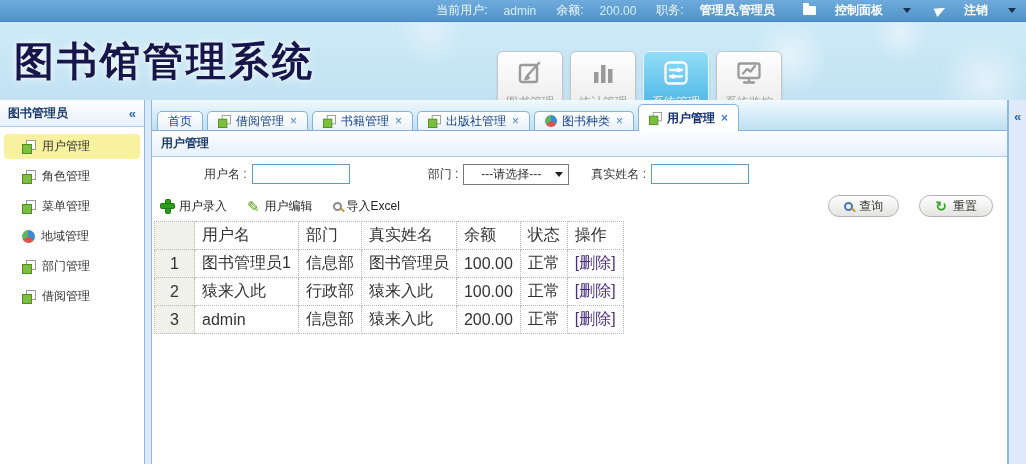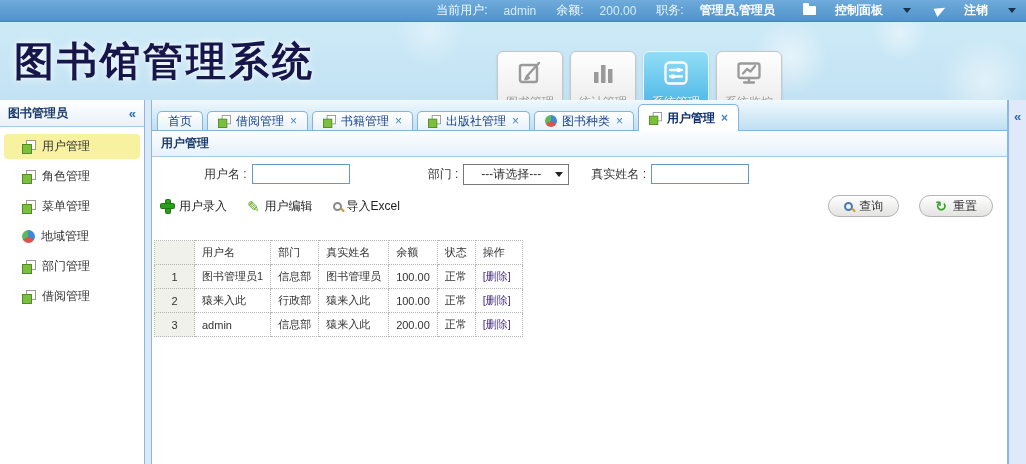--- a/index.html
+++ b/index.html
@@ -102,21 +102,21 @@
   .mag::after { content:""; position:absolute; width:5px; height:2px; background:#c9992e;
     right:-5px; bottom:-2px; transform:rotate(45deg); border-radius:1px; }
   .mag.blue { border-color:#4a7ab5; }
   .spacer { flex:1; }
   .pill { height:22px; border:1px solid #b3b3b3; border-radius:12px; padding:0 15px;
     background:linear-gradient(#ffffff,#e3e3e1); box-shadow:inset 0 1px 0 #fff;
     display:inline-flex; align-items:center; gap:6px; font-size:12px; color:#333; cursor:pointer; }
   .ic-refresh { color:#35a425; font-weight:bold; font-size:14px; line-height:1; }
 
   
-  table.grid { border-collapse:collapse; margin:19px 0 0 2px; font-size:11px; color:#333; }
+  table.grid { border-collapse:collapse; margin:0 0 0 2px; font-size:16px; color:#333; }
   .grid th, .grid td { border:1px dotted #b5b5b5; padding:3px 7px; height:24px;
     text-align:left; font-weight:normal; white-space:nowrap; }
   .grid .num { background:#f1f1ec; text-align:center; width:40px; }
   .del { color:#4b3080; cursor:pointer; }
 
   
   .svgic { display:block; }
 </style>
 </head>
 <body>

